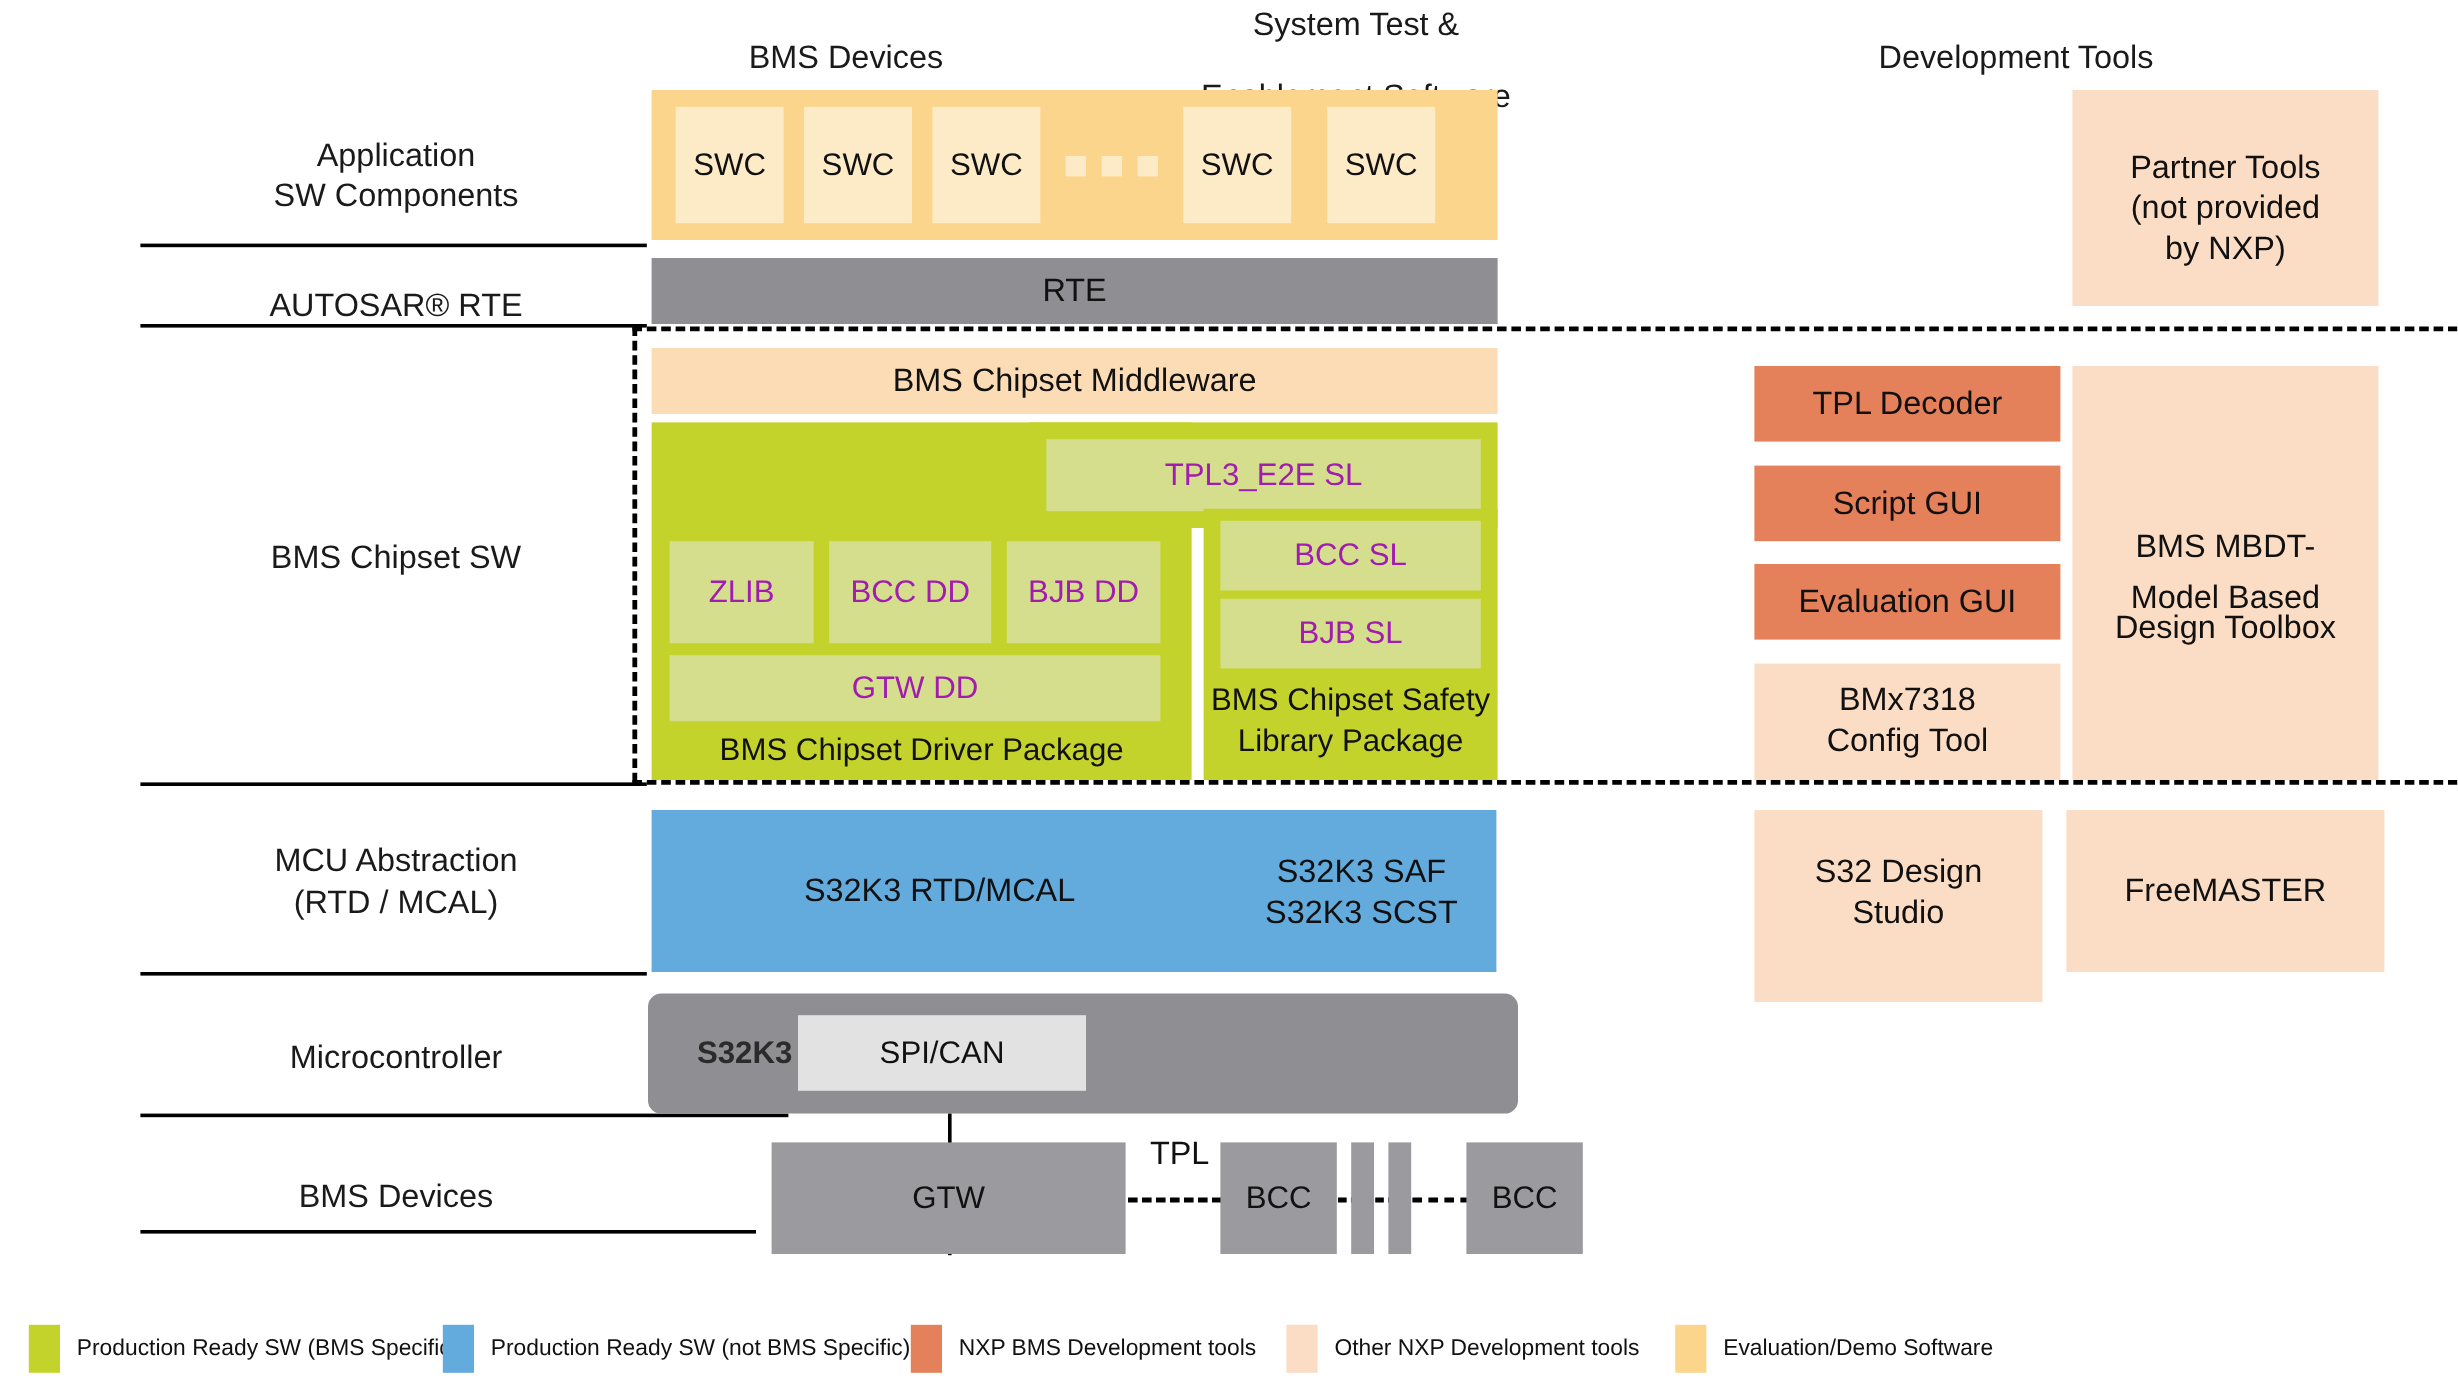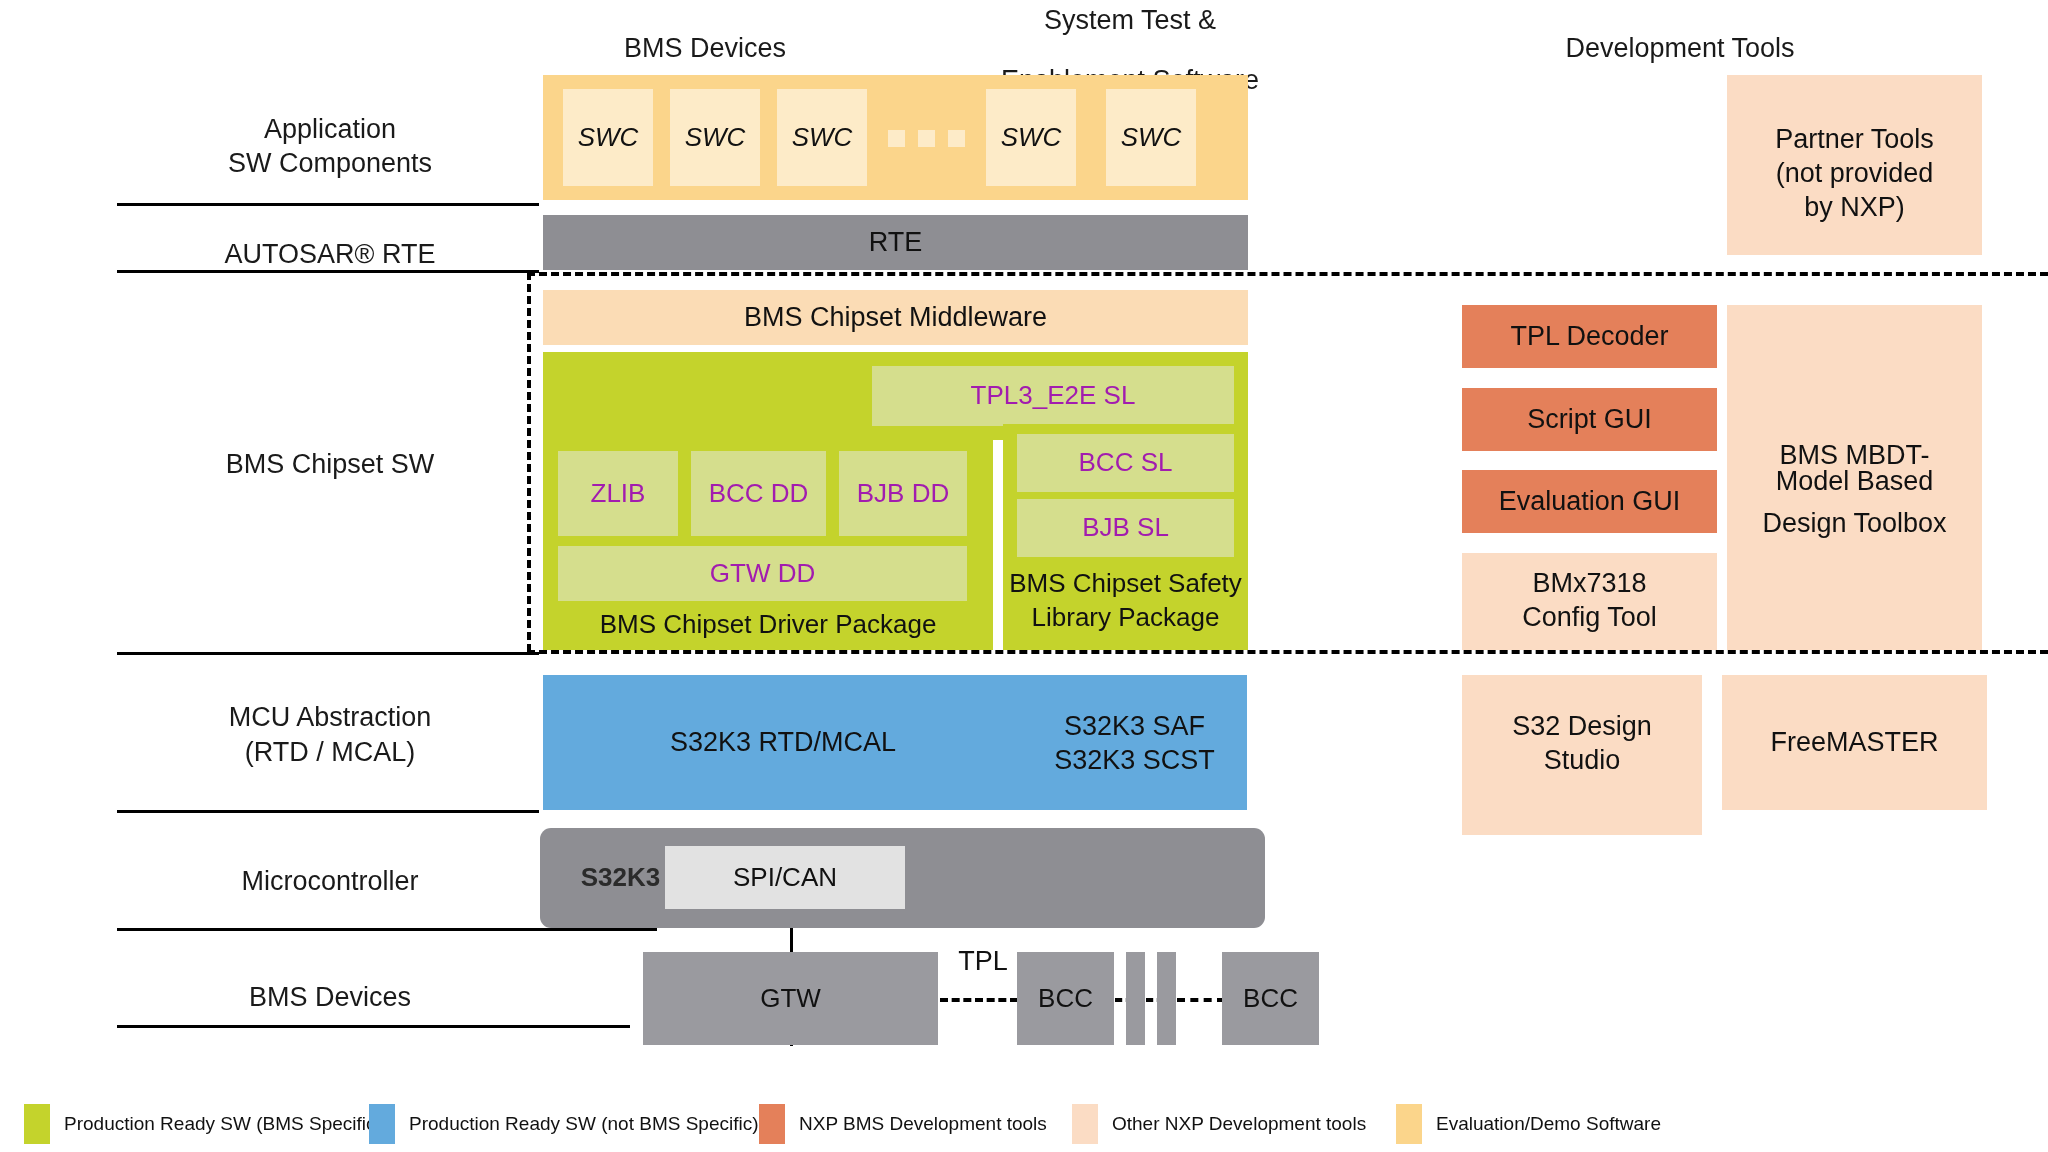--- a/index.html
+++ b/index.html
@@ -4,21 +4,21 @@
 <style>
   html,body{margin:0;padding:0;background:#ffffff;}
   body{font-family:"Liberation Sans","DejaVu Sans",sans-serif;color:#000;}
   #stage{position:relative;width:2048px;height:1152px;background:#fff;overflow:hidden;}
   .abs{position:absolute;box-sizing:border-box;}
   .ctr{display:flex;align-items:center;justify-content:center;text-align:center;line-height:1.2;}
   .colhdr{font-size:27px;color:#1a1a1a;}
   .rowlbl{font-size:27px;color:#1a1a1a;}
   .rule{background:#000;height:3px;}
   .swcwrap{background:#FBD58B;}
-  .swc{background:#FDEBC8;font-size:26px;color:#111;font-style:italic;}
+  .swc{background:#FDEBC8;font-size:26px;color:#111;}
   .dot{background:#FDEBC8;}
   .rte{background:#8E8E93;font-size:27px;color:#111;}
   .mw{background:#FBDCB5;font-size:27px;color:#111;}
   .greenpkg{background:#C4D32C;}
   .greenitem{background:#D5DE8D;font-size:26px;color:#a21caf;}
   .pkglabel{font-size:26px;color:#111;}
   .blue{background:#63AADD;font-size:27px;color:#111;}
   .mcu{background:#8E8E93;border-radius:11px;}
   .mcuname{font-size:26px;font-weight:bold;color:#2b2b2b;}
   .spican{background:#E2E2E2;font-size:26px;color:#111;}
@@ -146,21 +146,21 @@
   <div class="abs ctr orange" style="left:1462px;top:388px;width:255px;height:63px;">Script GUI</div>
   <div class="abs ctr orange" style="left:1462px;top:470px;width:255px;height:63px;">Evaluation GUI</div>
 
   <div class="abs peach" style="left:1462px;top:553px;width:255px;height:97px;">
     <div class="abs ctr" style="left:0;top:13px;width:255px;height:34px;font-size:27px;">BMx7318</div>
     <div class="abs ctr" style="left:0;top:47px;width:255px;height:34px;font-size:27px;">Config Tool</div>
   </div>
 
   <div class="abs peach" style="left:1727px;top:305px;width:255px;height:345px;">
     <div class="abs ctr" style="left:0;top:133px;width:255px;height:34px;font-size:27px;">BMS MBDT-</div>
-    <div class="abs ctr" style="left:0;top:159px;width:255px;height:34px;font-size:27px;">Model Based</div>
+    <div class="abs ctr" style="left:0;top:176px;width:255px;height:34px;font-size:27px;">Model Based</div>
     <div class="abs ctr" style="left:0;top:201px;width:255px;height:34px;font-size:27px;">Design Toolbox</div>
   </div>
 
   <div class="abs peach" style="left:1462px;top:675px;width:240px;height:160px;">
     <div class="abs ctr" style="left:0;top:34px;width:240px;height:34px;font-size:27px;">S32 Design</div>
     <div class="abs ctr" style="left:0;top:68px;width:240px;height:34px;font-size:27px;">Studio</div>
   </div>
 
   <div class="abs ctr peach" style="left:1722px;top:675px;width:265px;height:135px;">FreeMASTER</div>
 

